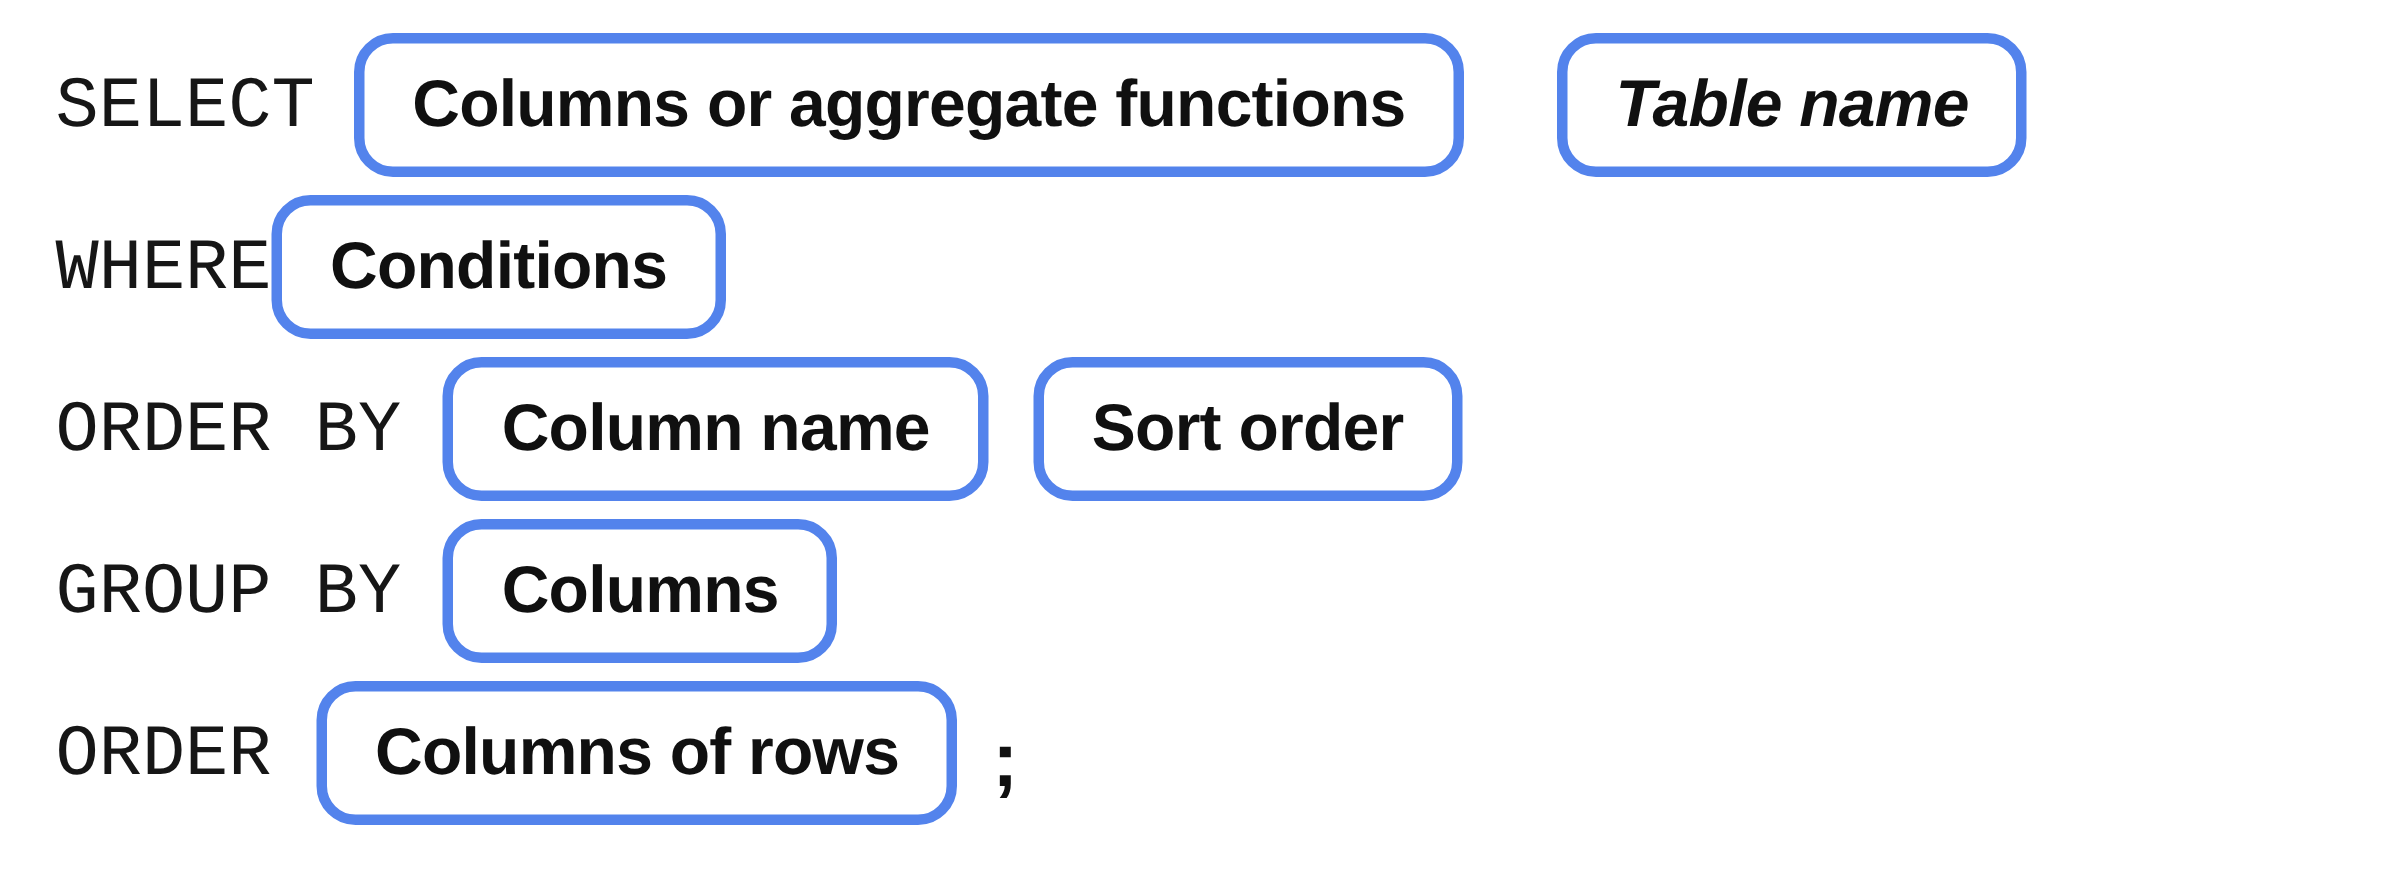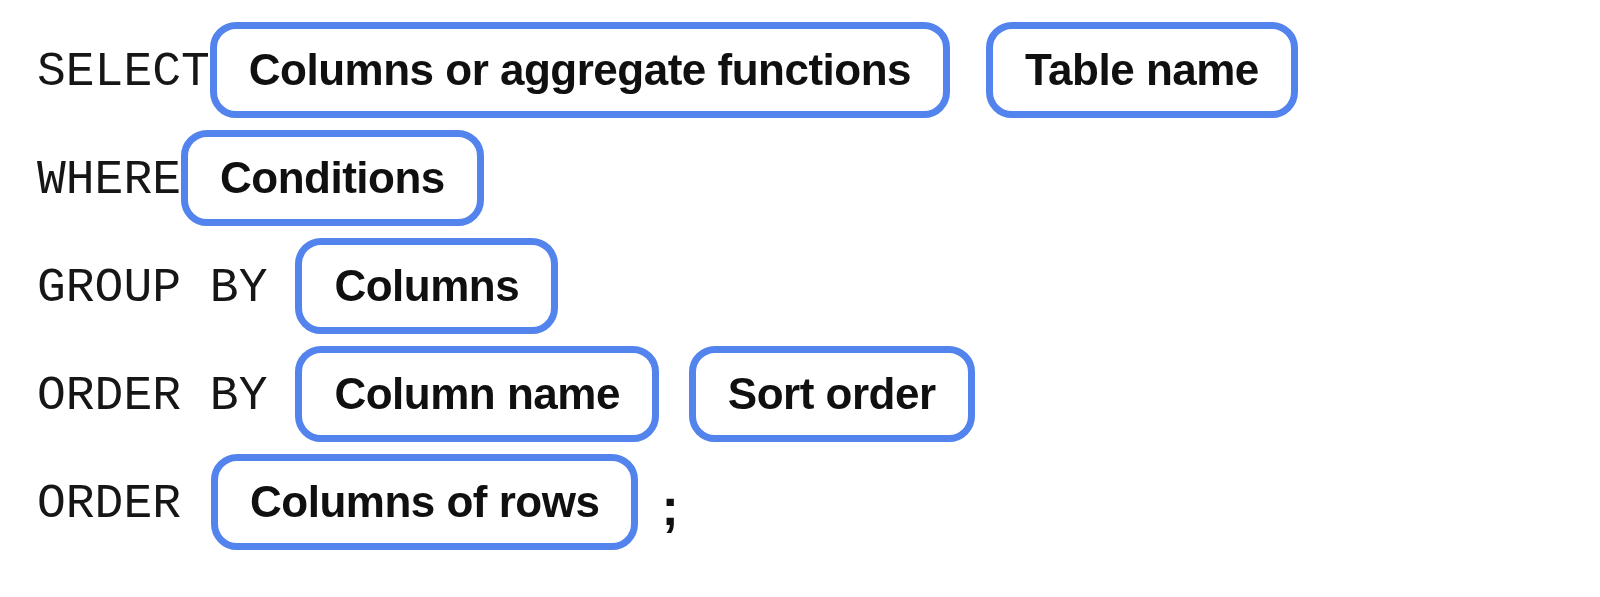--- a/index.html
+++ b/index.html
@@ -50,51 +50,51 @@
     font-family: "Liberation Sans", sans-serif;
     font-size: 52px;
     font-weight: 600;
     color: #101010;
     position: relative;
     top: 5px;
   }
   
   .ml-22 { }
   .ml-23 { margin-left: 23px; }
-  .ml-26 { }
+  .ml-26 { margin-left: 26px; }
   .ml-28 { margin-left: 28px; }
   .ml-30 { margin-left: 30px; }
   .ml-42 { margin-left: 42px; }
-  .ml-43 { margin-left: 36px; }
+  .ml-43 { margin-left: 62px; font-style: italic; }
 </style>
 </head>
 <body>
 
 <div class="diagram">
 
   <div class="row">
     <span class="kw">SELECT</span>
     <span class="pill ml-26">Columns or aggregate functions</span>
     <span class="pill ml-43">Table name</span>
   </div>
 
   <div class="row">
     <span class="kw">WHERE</span>
     <span class="pill ml-22">Conditions</span>
   </div>
 
   <div class="row">
-    <span class="kw">GROUP BY</span>
-    <span class="pill ml-28">Columns</span>
+    <span class="kw">ORDER BY</span>
+    <span class="pill ml-28">Column name</span>
+    <span class="pill ml-30">Sort order</span>
   </div>
 
   <div class="row">
-    <span class="kw">ORDER BY</span>
-    <span class="pill ml-28">Column name</span>
-    <span class="pill ml-30">Sort order</span>
+    <span class="kw">GROUP BY</span>
+    <span class="pill ml-28">Columns</span>
   </div>
 
   <div class="row">
     <span class="kw">ORDER</span>
     <span class="pill ml-30">Columns of rows</span>
     <span class="semicolon ml-23">;</span>
   </div>
 
 </div>
 

